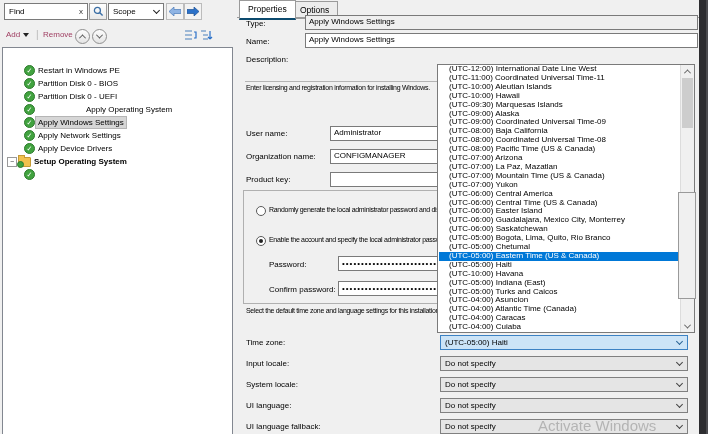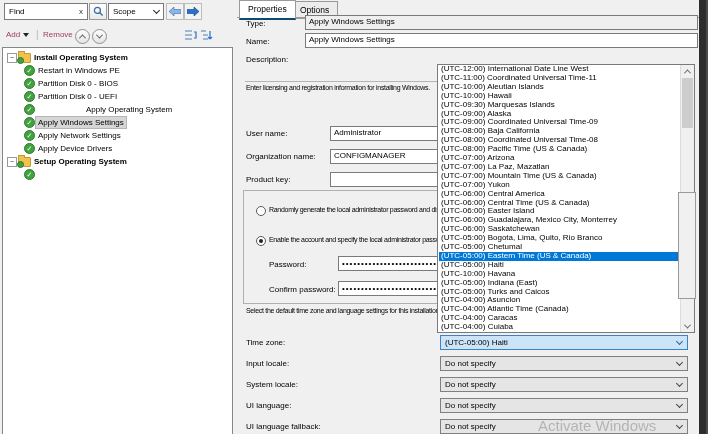--- a/index.html
+++ b/index.html
@@ -58,21 +58,21 @@
   .radio.on::after{content:"";position:absolute;left:2px;top:2px;width:4px;height:4px;border-radius:50%;background:#222;}
   .radlbl{position:absolute;left:25px;font-size:7px;letter-spacing:-0.3px;white-space:nowrap;}
   .pwfield{position:absolute;left:94px;width:288px;height:11px;background:#fff;border:1px solid #7a7a7a;font-size:8px;line-height:11px;letter-spacing:1px;padding:1px 3px;white-space:nowrap;overflow:hidden;}
   .combo{position:absolute;left:203px;width:246px;height:13px;background:#e5e5e5;border:1px solid #808080;font-size:8px;}
   .combo .txt{position:absolute;left:4px;top:2px;white-space:nowrap;}
   .combo .arr{position:absolute;right:5px;top:3px;width:4px;height:4px;border-right:1.2px solid #444;border-bottom:1.2px solid #444;transform:rotate(45deg);}
   .combo.focus{background:var(--focusbg);border-color:var(--focusbd);}
   .combo.focus .arr{border-color:#2a6496;}
   
   #tz-dropdown{left:437px;top:64px;width:256px;height:267px;background:#fff;border:1px solid #7a7a7a;z-index:50;}
-  .ditem{position:absolute;left:1px;width:240px;height:8.9px;font-size:8px;line-height:8.9px;padding-left:2px;white-space:nowrap;overflow:hidden;}
+  .ditem{position:absolute;left:1px;width:240px;height:8.9px;font-size:8px;line-height:8.9px;padding-left:10px;white-space:nowrap;overflow:hidden;}
   .ditem.sel{background:var(--blue);color:#fff;}
   #dd-scroll{position:absolute;right:0;top:0;width:13px;height:100%;background:#f0f0f0;border-left:1px solid #dcdcdc;}
   .sbtn{position:absolute;left:0;width:13px;height:12px;background:#f0f0f0;display:flex;align-items:center;justify-content:center;}
   #sb-up{top:0;} #sb-dn{bottom:0;}
   .schev{width:4px;height:4px;border-left:1.2px solid #606060;border-top:1.2px solid #606060;}
   #sb-thumb{position:absolute;left:1px;top:13px;width:11px;height:50px;background:#cdcdcd;}
   #paint-artifact{left:678px;top:192px;width:16px;height:105px;border:1px solid #9a9a9a;background:#f0f0f0;z-index:55;}
   
   #dark-edge{left:699px;top:0;width:9px;height:434px;background:var(--dark);}
   #dark-edge::after{content:"";position:absolute;right:0;width:2px;height:100%;background:#4b4b4f;}
@@ -130,27 +130,20 @@
   <div class="abs" id="tb-ic2">
     <svg width="13" height="13" viewBox="0 0 13 13">
       <rect x="1" y="1" width="5" height="2" fill="#9db8d6"></rect>
         <rect x="3" y="5" width="5" height="2" fill="#9db8d6"></rect>
         <rect x="3" y="9" width="5" height="2" fill="#9db8d6"></rect>
       <path d="M10,2 v8 M10,10 l-2,-2 M10,10 l2,-2" fill="none" stroke="#2b71c9" stroke-width="1.2"></path>
     </svg>
   </div>
 
   <div class="abs" id="tree-box">
-      <div class="trow group g" style="top: 3px;">
-        <span class="expbox">−</span>
-        <span class="folder">
-          <span class="minichk"></span>
-        </span>
-        <span class="lbl">Install Operating System</span>
-      </div>
       <div class="trow c" style="top: 16px;">
         <span class="chkicon"></span>
         <span class="lbl">Restart in Windows PE</span>
       </div>
       <div class="trow c" style="top: 29px;">
         <span class="chkicon"></span>
         <span class="lbl">Partition Disk 0 - BIOS</span>
       </div>
       <div class="trow c" style="top: 42px;">
         <span class="chkicon"></span>

